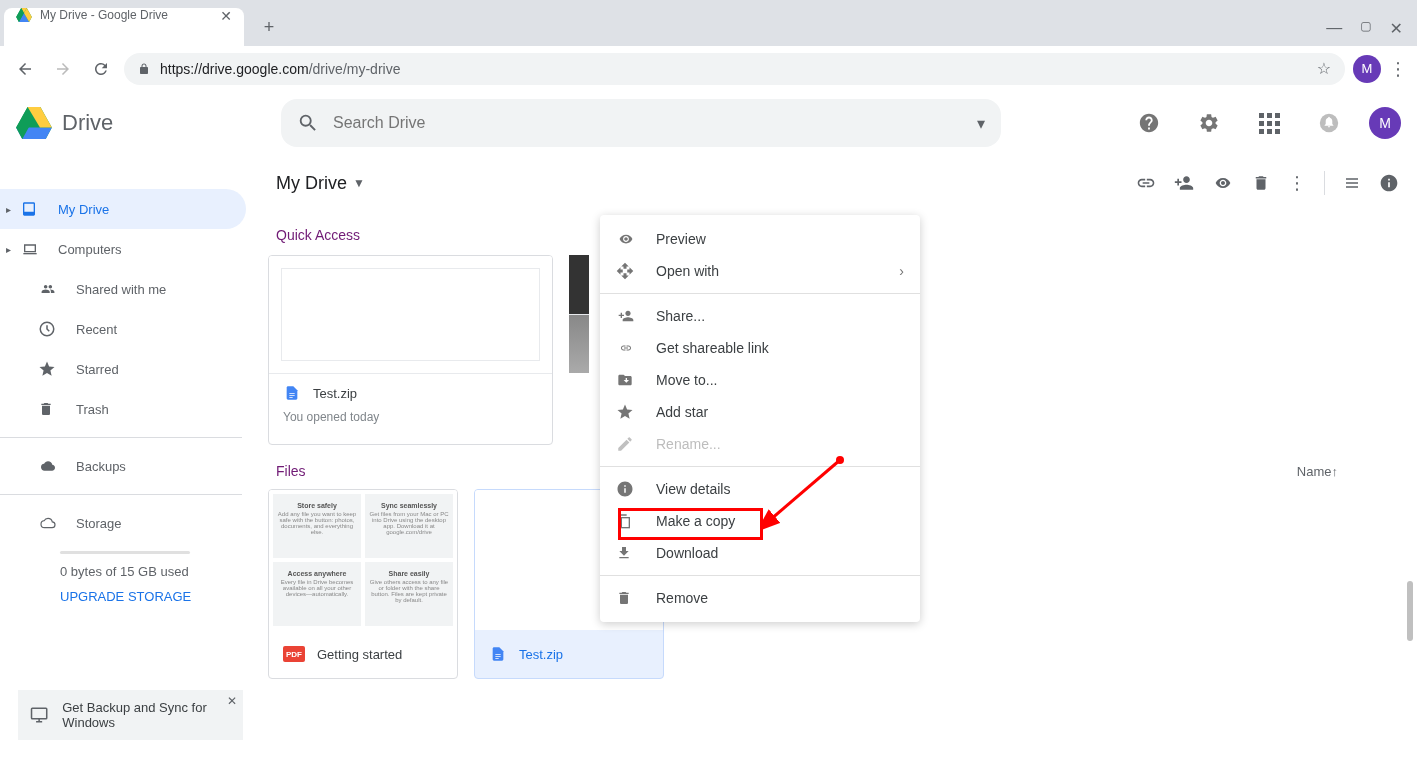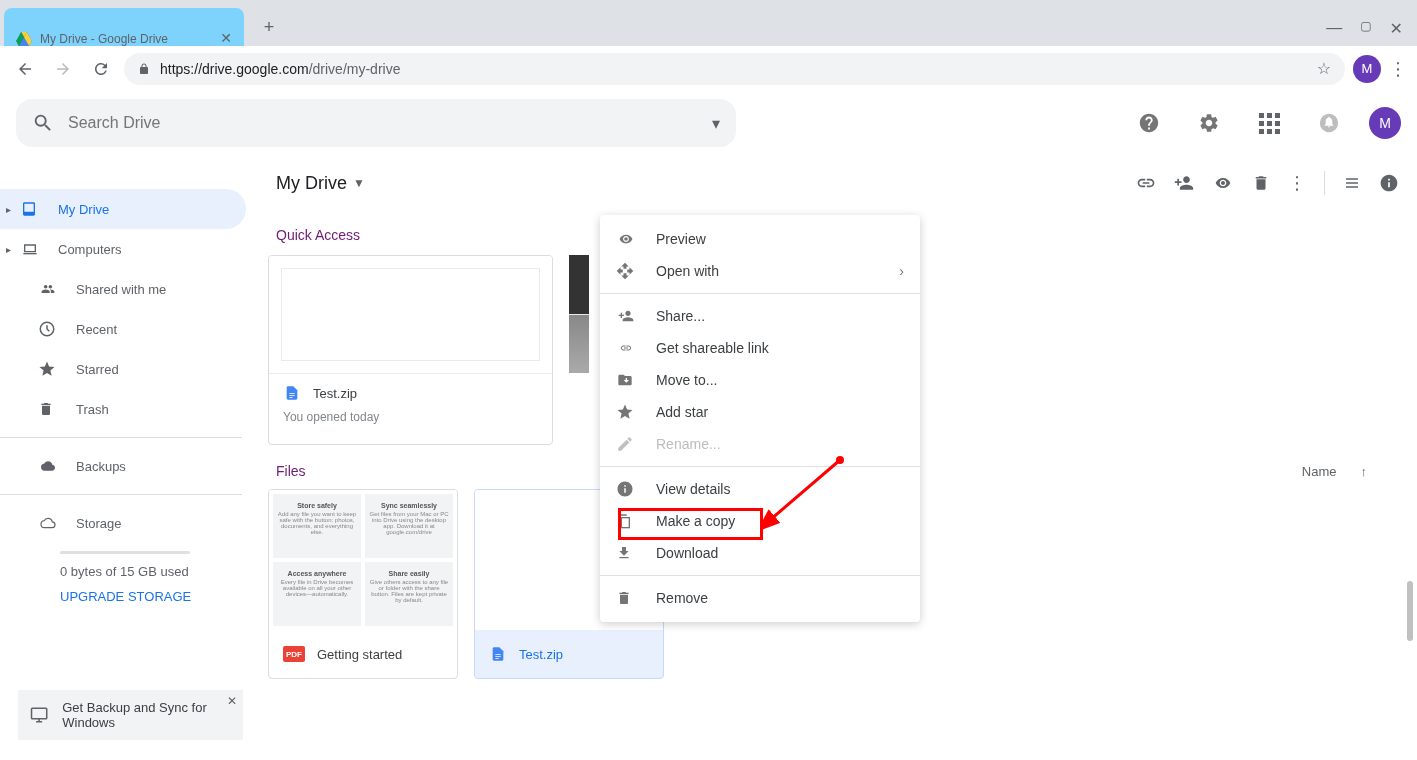--- a/index.html
+++ b/index.html
@@ -1,21 +1,21 @@
 <!DOCTYPE html>
 <html><head>
 <meta charset="utf-8">
 <style>
 * { margin: 0; padding: 0; box-sizing: border-box; font-family: Arial, sans-serif; }
 body { background: #fff; width: 1417px; height: 760px; overflow: hidden; position: relative; }
 
 
 .browser-chrome { height: 91px; border-bottom: 1px solid #e0e0e0; }
 .tab-bar { height: 46px; background: #dee1e6; display: flex; align-items: flex-end; padding-left: 4px; padding-top: 8px; }
-.tab { background: #7dd3fc; height: 38px; width: 240px; border-radius: 8px 8px 0 0; display: flex; align-items: flex-end; padding: 0 12px; gap: 8px; position: relative; }
+.tab { background: #ffffff; height: 38px; width: 240px; border-radius: 8px 8px 0 0; display: flex; align-items: flex-start; padding: 0 12px; gap: 8px; position: relative; }
 .tab-title { font-size: 12px; color: #5f6368; flex: 1; white-space: nowrap; overflow: hidden; }
 .tab-close { color: #5f6368; font-size: 14px; cursor: pointer; }
 .new-tab { width: 34px; height: 34px; display: flex; align-items: center; justify-content: center; margin-left: 8px; margin-bottom: 2px; cursor: pointer; color: #5f6368; font-size: 18px; }
 .address-bar-row { height: 45px; background: #fff; display: flex; align-items: center; padding: 0 10px; gap: 8px; }
 .nav-btn { width: 30px; height: 30px; display: flex; align-items: center; justify-content: center; color: #5f6368; cursor: pointer; border-radius: 50%; }
 .nav-btn.disabled { color: #bbb; }
 .address-bar { flex: 1; height: 32px; background: #f1f3f4; border-radius: 16px; display: flex; align-items: center; padding: 0 14px; gap: 10px; }
 .lock-icon { color: #5f6368; font-size: 12px; }
 .url { color: #202124; font-size: 14px; }
 .url-secure { color: #202124; }
@@ -72,21 +72,21 @@
 
 .quick-row { display: flex; gap: 16px; padding-left: 0; }
 .quick-card { width: 285px; height: 190px; border: 1px solid #dadce0; border-radius: 4px; overflow: hidden; background: #fff; cursor: pointer; }
 .quick-preview { height: 118px; background: #fff; border-bottom: 1px solid #e8eaed; }
 .quick-preview.dark { background: #333; }
 .quick-meta { padding: 8px 14px; }
 .quick-name { font-size: 13px; color: #3c4043; display: flex; align-items: center; gap: 12px; }
 .quick-sub { font-size: 12px; color: #80868b; margin-top: 6px; }
 
 .files-header { display: flex; align-items: center; padding: 0 8px; margin-top: 18px; color: #5f6368; font-size: 13px; }
-.files-header .col-name { margin-left: auto; display: flex; align-items: center; gap: 24px; margin-right: 32px;}
+.files-header .col-name { margin-left: auto; display: flex; align-items: center; gap: 0; margin-right: 61px;}
 .files-grid { display: flex; gap: 16px; margin-top: 10px; }
 .file-card { width: 190px; height: 190px; border: 1px solid #dadce0; border-radius: 4px; overflow: hidden; cursor: pointer; background: #fff;}
 .file-card.selected { background: #e8f0fe; border-color: #c6dafc;}
 .file-preview { height: 140px; background: #f8f9fa; }
 .file-meta { height: 48px; display: flex; align-items: center; gap: 12px; padding: 0 14px; font-size: 13px; color: #3c4043; }
 .file-card.selected .file-meta { color: #1a73e8; font-weight: 500;}
 .gs-preview { background: #fff; display: grid; grid-template-columns: 1fr 1fr; gap: 4px; padding: 4px;}
 .gs-cell { background: #f1f3f4; padding: 8px 4px; font-size: 6px; color: #888; text-align: center; }
 .gs-cell b { display: block; font-size: 7px; color: #555; margin-bottom: 2px;}
 
@@ -161,20 +161,29 @@
         <span class="url-secure">https://drive.google.com</span><span class="url-path">/drive/my-drive</span>
       </span>
       <span class="star-btn">☆</span>
     </div>
     <div class="avatar-btn">M</div>
     <span class="kebab">⋮</span>
   </div>
 </div>
 
 <div class="drive-header">
+  <div class="drive-logo">
+    <svg width="36" height="32" viewBox="0 0 87 78">
+        <polygon points="28,0 59,0 87,50 72,78 15,78 0,50" fill="#0f9d58"></polygon>
+        <polygon points="15,78 72,78 87,50 0,50" fill="#4285f4"></polygon>
+        <polygon points="28,0 0,50 15,78 43,28" fill="#0f9d58"></polygon>
+        <polygon points="59,0 87,50 58,50 28,0" fill="#ffcd40"></polygon>
+      </svg>
+    <span class="drive-logo-text">Drive</span>
+  </div>
   <div class="search-box">
     <span class="search-icon">
         <svg width="22" height="22" viewBox="0 0 24 24" fill="#5f6368">
           <path d="M15.5 14h-.79l-.28-.27A6.471 6.471 0 0016 9.5 6.5 6.5 0 109.5 16c1.61 0 3.09-.59 4.23-1.57l.27.28v.79l5 4.99L20.49 19l-4.99-5zm-6 0C7.01 14 5 11.99 5 9.5S7.01 5 9.5 5 14 7.01 14 9.5 11.99 14 9.5 14z"></path>
         </svg>
       </span>
     <input class="search-input" placeholder="Search Drive" style="">
     <span class="search-dd">▾</span>
   </div>
   <div class="header-right">

